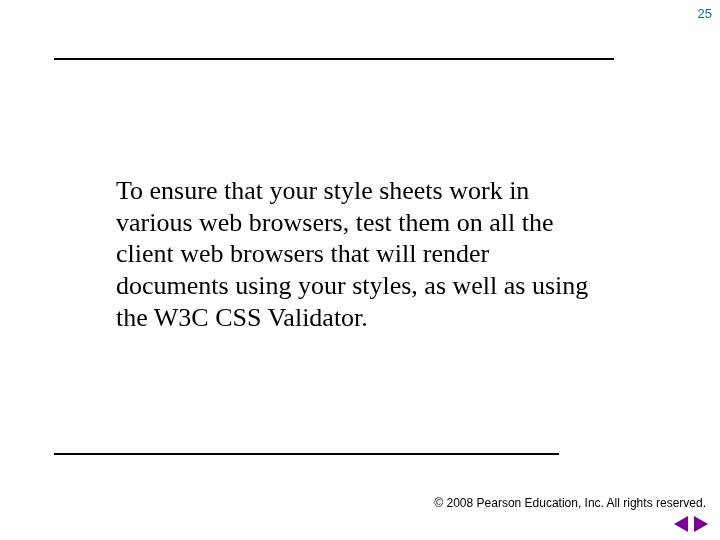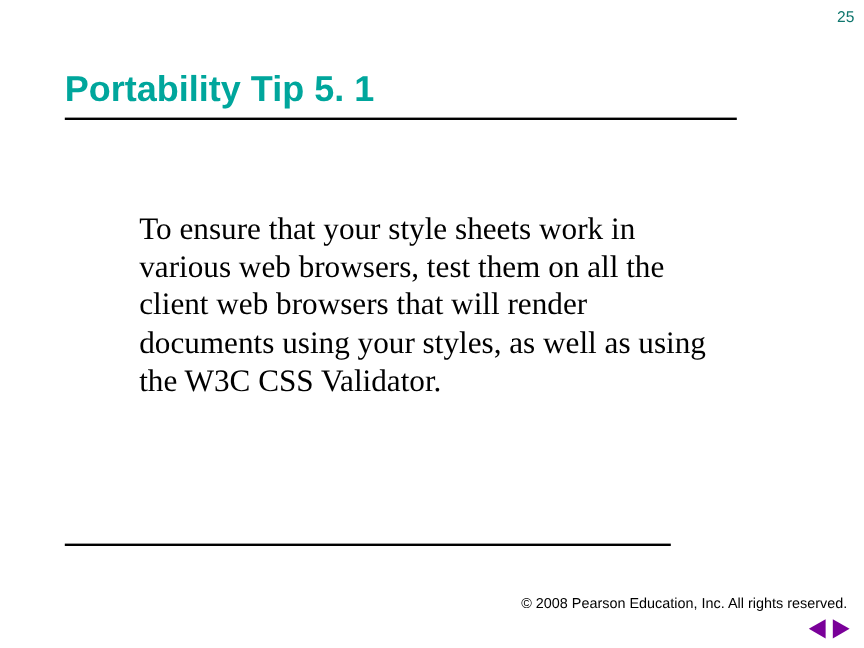--- a/index.html
+++ b/index.html
@@ -88,21 +88,20 @@
   .nav-arrow.next {
     border-left: 14px solid #7a0099;
   }
 </style>
 </head>
 <body>
 
 <div class="page-number">25</div>
 
 <div class="title-block">
-  <h1 class="title">Portability Tip 5. 1</h1>
   <hr class="title-rule">
 </div>
 
 <div class="body-text">To ensure that your style sheets work in various web browsers, test them on all the client web browsers that will render documents using your styles, as well as using the W3C CSS Validator.</div>
 
 <hr class="footer-rule">
 
 <div class="footer">© 2008 Pearson Education, Inc.  All rights reserved.</div>
 
 <div class="nav-arrows">

